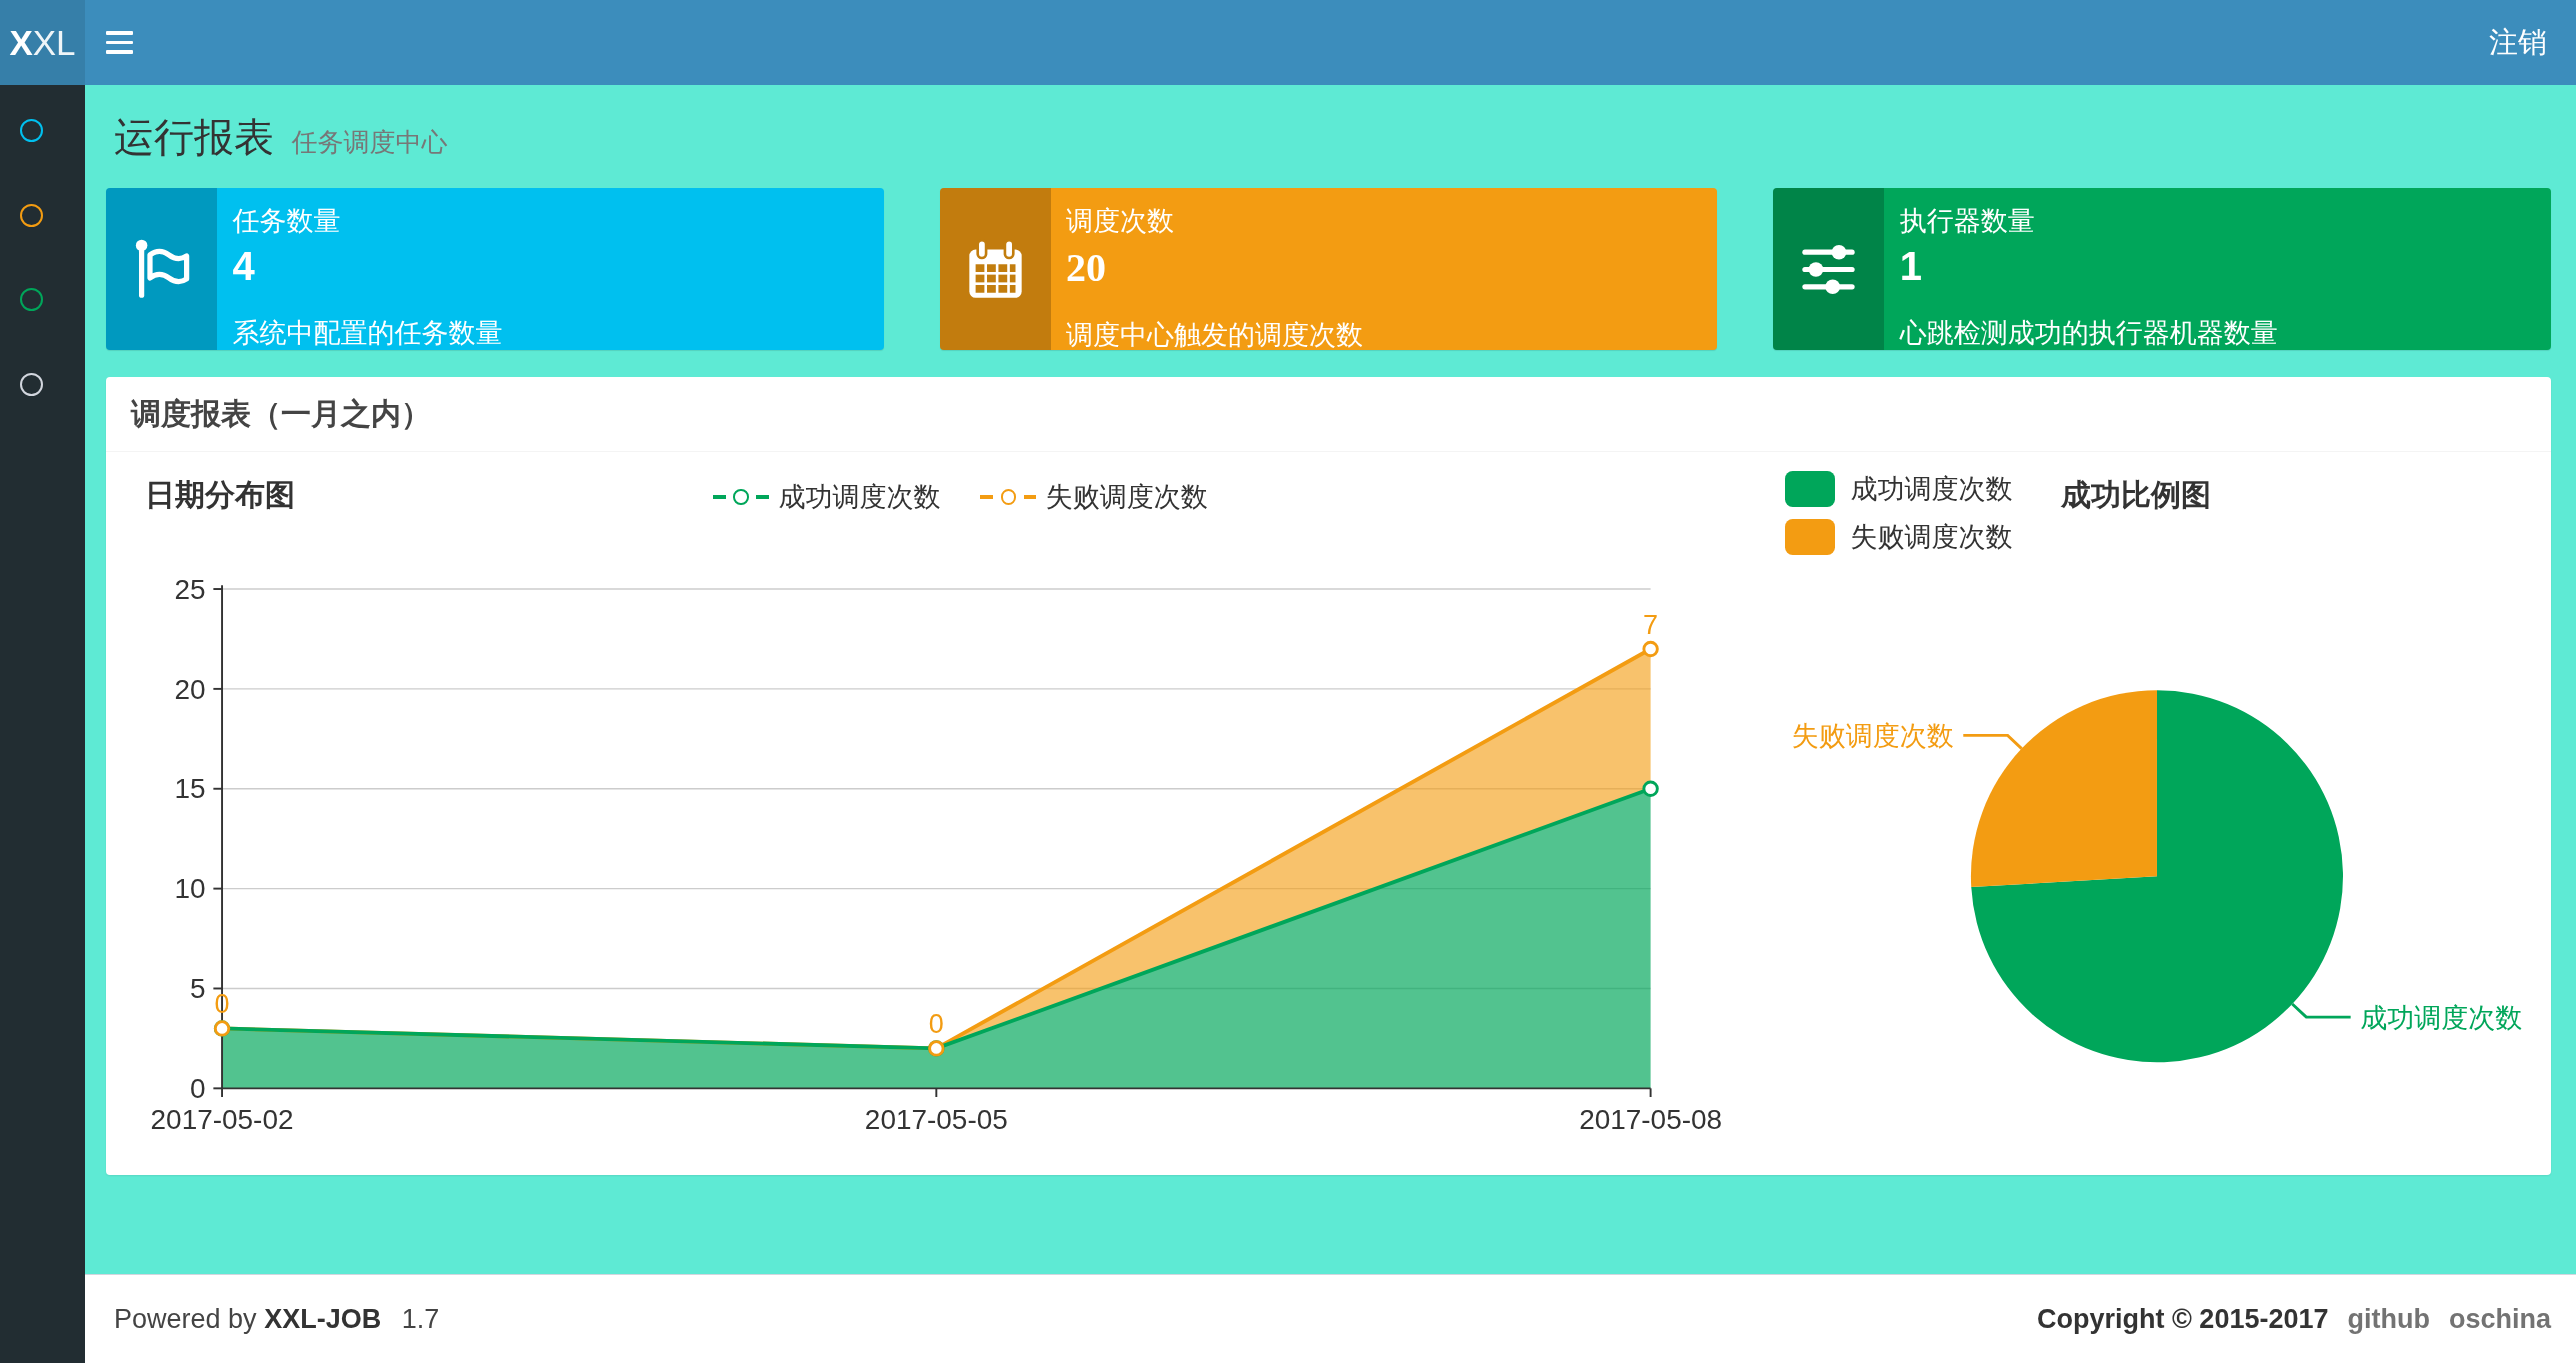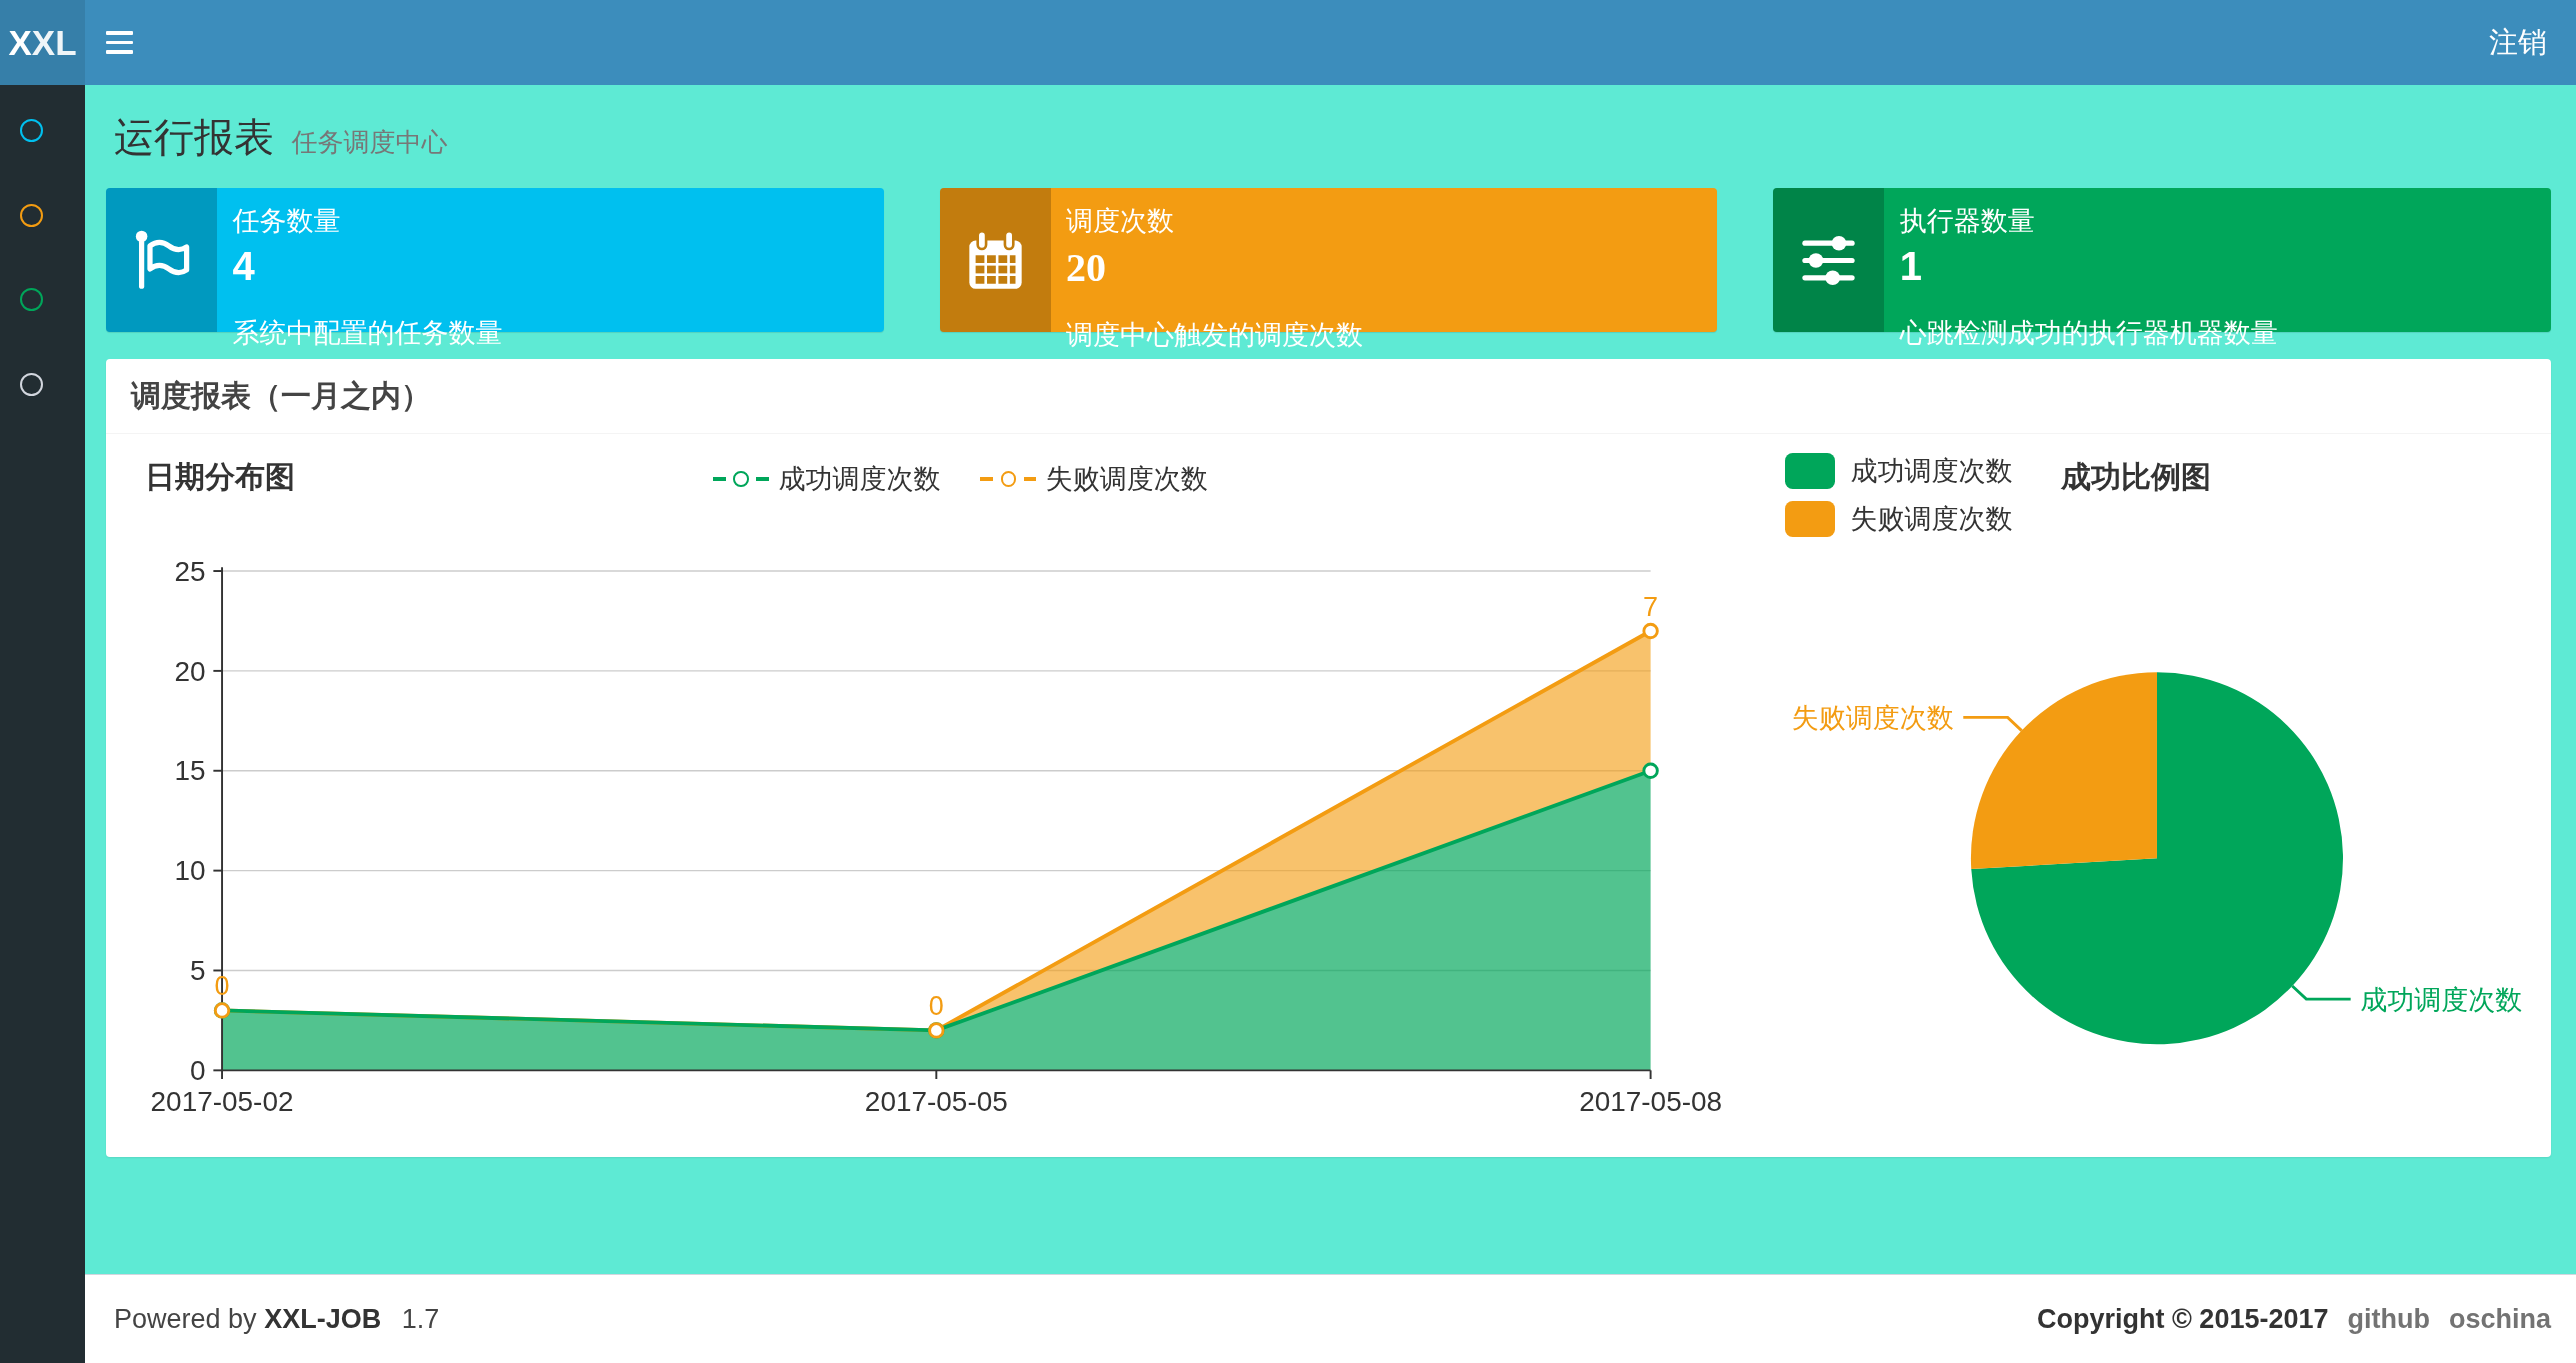--- a/index.html
+++ b/index.html
@@ -8,38 +8,38 @@
     position: relative;
     font-family: "Liberation Sans", "DejaVu Sans", sans-serif;
     background: #ecf0f5;
     color: #333;
   }
   
   .navbar { position: absolute; top:0; left:0; width:100%; height:85px; background:#3c8dbc; z-index:5; }
   .logo { position:absolute; left:0; top:0; width:85px; height:85px; background:#367fa9;
           color:#fff; display:flex; align-items:center; justify-content:center; font-size:35px; }
   .logo b { font-weight:700; }
-  .logo span { font-weight:700; opacity:.92; }
+  .logo span { font-weight:400; opacity:.92; }
   .hamburger { position:absolute; left:85px; top:0; width:69px; height:85px; cursor:pointer;
                display:flex; flex-direction:column; align-items:center; justify-content:center; gap:5.8px; }
   .hamburger i { display:block; width:27px; height:3.9px; background:#fff; border-radius:1px; }
   .logout { position:absolute; right:0; top:0; height:85px; line-height:85px; padding:0 29px;
             color:#fff; font-size:29px; cursor:pointer; text-decoration:none; }
   
   .sidebar { position:absolute; top:85px; left:0; width:85px; height:1278px; background:#222d32; }
   .side-item { position:absolute; left:20px; width:29px; height:29px; cursor:pointer; }
   .circle-o-icon { display:block; width:23px; height:23px; border-radius:50%; border:2.9px solid #fff; }
   
   .content { position:absolute; left:85px; top:85px; width:2491px; height:1190px; background:#5eead4; }
   .page-header { padding:25px 29px 23px 29px; display:flex; align-items:baseline; }
   .page-title { font-size:40px; font-weight:500; color:#333; }
   .page-subtitle { font-size:26px; color:#777; margin-left:17.4px; font-weight:400; }
   
   .info-row { display:flex; gap:56px; margin:0 25px 0 21px; }
-  .info-box { flex:1; height:144px; border-radius:3.9px; color:#fff; display:flex;
+  .info-box { flex:1; height:162px; border-radius:3.9px; color:#fff; display:flex;
               box-shadow:0 1px 1px rgba(0,0,0,.1); }
   .bg-aqua { background:#00c0ef; } .bg-orange { background:#f39c12;font-family:Liberation Serif, serif; } .bg-green { background:#00a65a; }
   .ibicon { width:111px; border-radius:3.9px 0 0 3.9px; background:rgba(0,0,0,.2);
             display:flex; align-items:center; justify-content:center; }
   .ibicon svg { width:67px; height:67px; }
   .ibcontent { flex:1; padding:15.4px 17.4px 11.6px 15.4px; display:flex; flex-direction:column; }
   .iblabel { font-size:27px; }
   .ibvalue { font-size:40px; font-weight:700; margin-top:4.8px; }
   .ibdivider { height:2.9px; background:#fff; margin:13.5px -7.7px 12.5px -15.4px; }
   .ibdesc { font-size:27px; }

